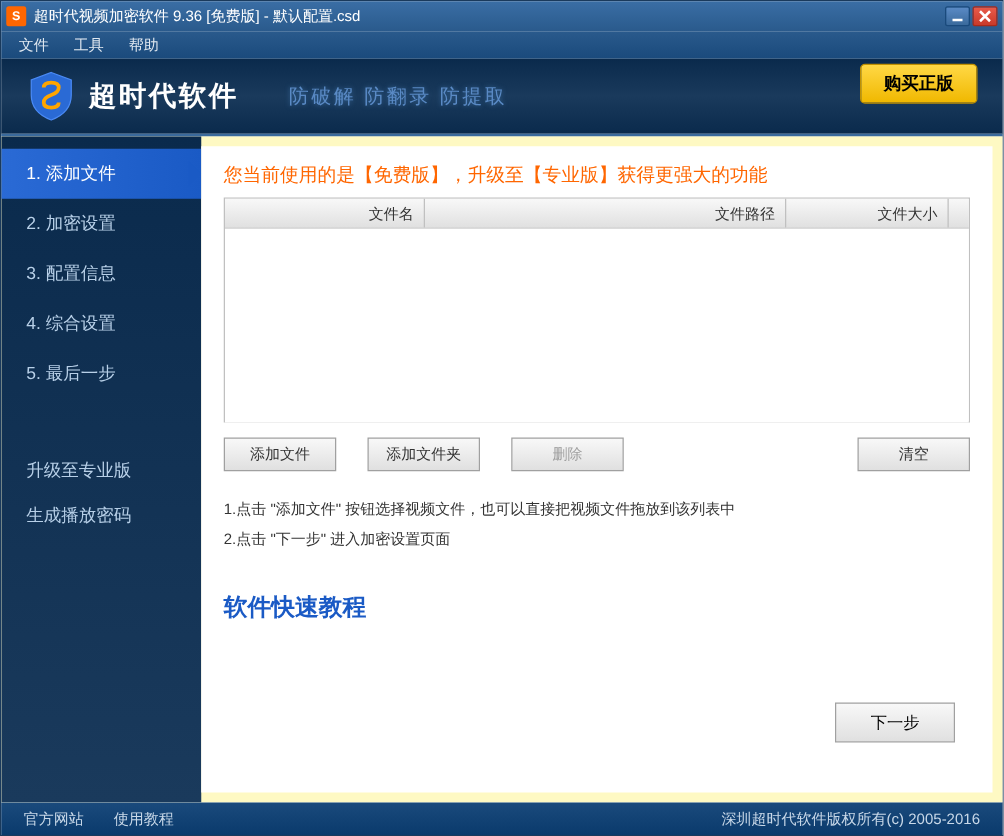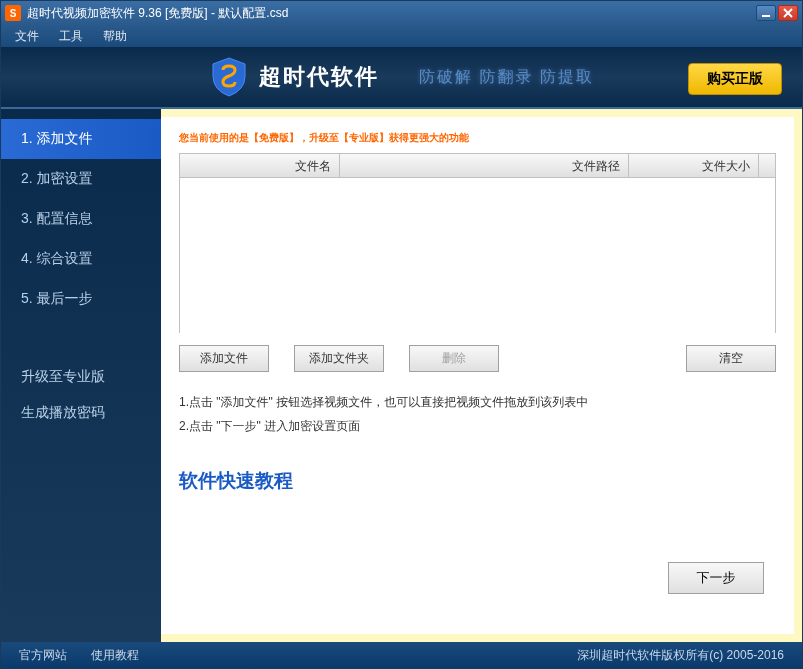--- a/index.html
+++ b/index.html
@@ -9,38 +9,38 @@
     .titlebar { height: 24px; background: linear-gradient(to bottom, #3a6ea5 0%, #2a5a8c 100%); display: flex; align-items: center; padding: 0 4px; color: #fff; }
     .titlebar-icon { width: 16px; height: 16px; background: #ff6600; border-radius: 2px; margin-right: 6px; display: flex; align-items: center; justify-content: center; font-size: 10px; font-weight: bold; }
     .titlebar-text { flex: 1; font-size: 12px; }
     .titlebar-btns { display: flex; gap: 2px; }
     .titlebar-btn { width: 20px; height: 16px; background: linear-gradient(to bottom, #5a8ac5, #3a6a9c); border: 1px solid #1a4a7c; border-radius: 2px; display: flex; align-items: center; justify-content: center; cursor: pointer; color: #fff; font-size: 10px; }
     .titlebar-btn.close { background: linear-gradient(to bottom, #e85a4a, #c83a2a); border-color: #a82a1a; }
     
     .menubar { height: 22px; background: linear-gradient(to bottom, #2a5a8c, #1a4a7c); display: flex; align-items: center; padding: 0 10px; gap: 12px; }
     .menu-item { color: #e0e8f0; font-size: 12px; cursor: pointer; padding: 2px 4px; }
     
-    .banner { height: 62px; background: linear-gradient(to bottom, #0a2a4c 0%, #1a3a5c 50%, #0a2a4c 100%); display: flex; align-items: center; padding: 4px 20px; position: relative; border-bottom: 2px solid #3a6a9c; justify-content: center; }
+    .banner { height: 62px; background: linear-gradient(to bottom, #0a2a4c 0%, #1a3a5c 50%, #0a2a4c 100%); display: flex; align-items: center; padding: 4px 20px; position: relative; border-bottom: 2px solid #3a6a9c; }
     .logo { display: flex; align-items: center; gap: 10px; }
     .logo-icon { width: 40px; height: 42px; }
     .logo-text { color: #fff; font-size: 22px; font-weight: bold; letter-spacing: 2px; }
     .slogan { color: #5a8ac5; font-size: 16px; margin-left: 40px; letter-spacing: 2px; text-shadow: 0 0 4px #3a6a9c; }
-    .buy-btn { position: absolute; right: 20px; top: 16px; background: linear-gradient(to bottom, #ffd845, #f0b800); border: 1px solid #c09000; border-radius: 4px; padding: 6px 18px; color: #000; font-size: 14px; font-weight: bold; cursor: pointer; }
+    .buy-btn { position: absolute; right: 20px; top: 4px; background: linear-gradient(to bottom, #ffd845, #f0b800); border: 1px solid #c09000; border-radius: 4px; padding: 6px 18px; color: #000; font-size: 14px; font-weight: bold; cursor: pointer; }
     
     .main { flex: 1; display: flex; background: #fef9c3; overflow: hidden; }
     
     .sidebar { width: 160px; background: linear-gradient(to bottom, #0a2a4c, #1a3a5c); padding-top: 10px; }
     .sidebar-item { height: 40px; display: flex; align-items: center; padding-left: 20px; color: #b8d0e8; font-size: 14px; cursor: pointer; position: relative; }
     .sidebar-item.active { background: linear-gradient(to right, #2a6ad5, #1a5ac5); color: #fff; }
     .sidebar-item.active::after { content: ''; position: absolute; right: -10px; top: 10px; border: 10px solid transparent; border-left-color: #1a5ac5; }
     .sidebar-divider { height: 40px; }
     .sidebar-link { height: 36px; display: flex; align-items: center; padding-left: 20px; color: #b8d0e8; font-size: 14px; cursor: pointer; }
     
     .content { flex: 1; background: #fff; margin: 8px 8px 8px 0; padding: 14px 18px; position: relative; }
-    .notice { color: #ff6600; font-size: 10px; font-weight: bold; margin-bottom: 8px; }
+    .notice { color: #ff6600; font-size: 15px; font-weight: normal; margin-bottom: 8px; }
     
     .table { border: 1px solid #c0c0c0; height: 180px; margin-bottom: 12px; }
     .table-header { display: flex; background: linear-gradient(to bottom, #f8f8f8, #e0e0e0); height: 24px; border-bottom: 1px solid #c0c0c0; text-align: right; }
     .th { padding: 4px 8px; border-right: 1px solid #c0c0c0; font-size: 12px; color: #333; }
     .th1 { width: 160px; }
     .th2 { flex: 1; }
     .th3 { width: 130px; }
     .th4 { width: 16px; border-right: none; }
     .table-body { height: 155px; background: #fff; }
     

